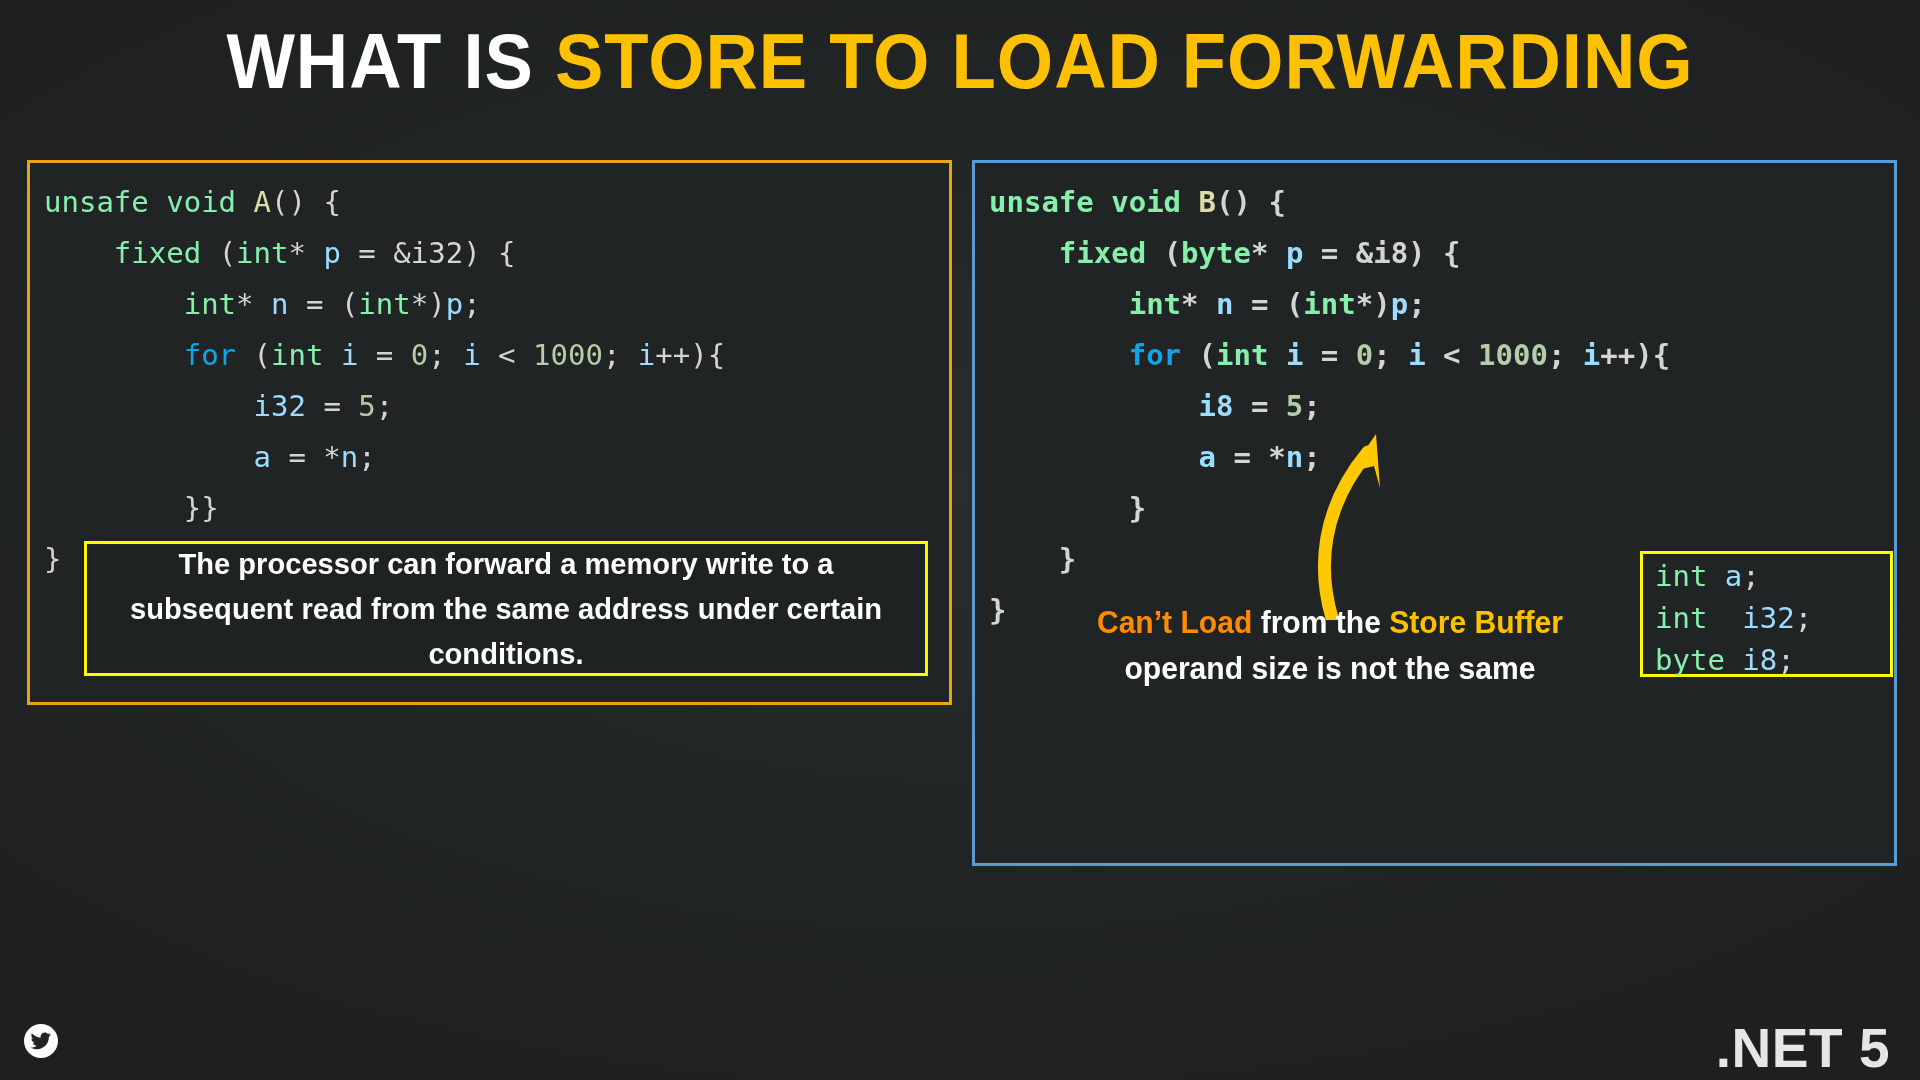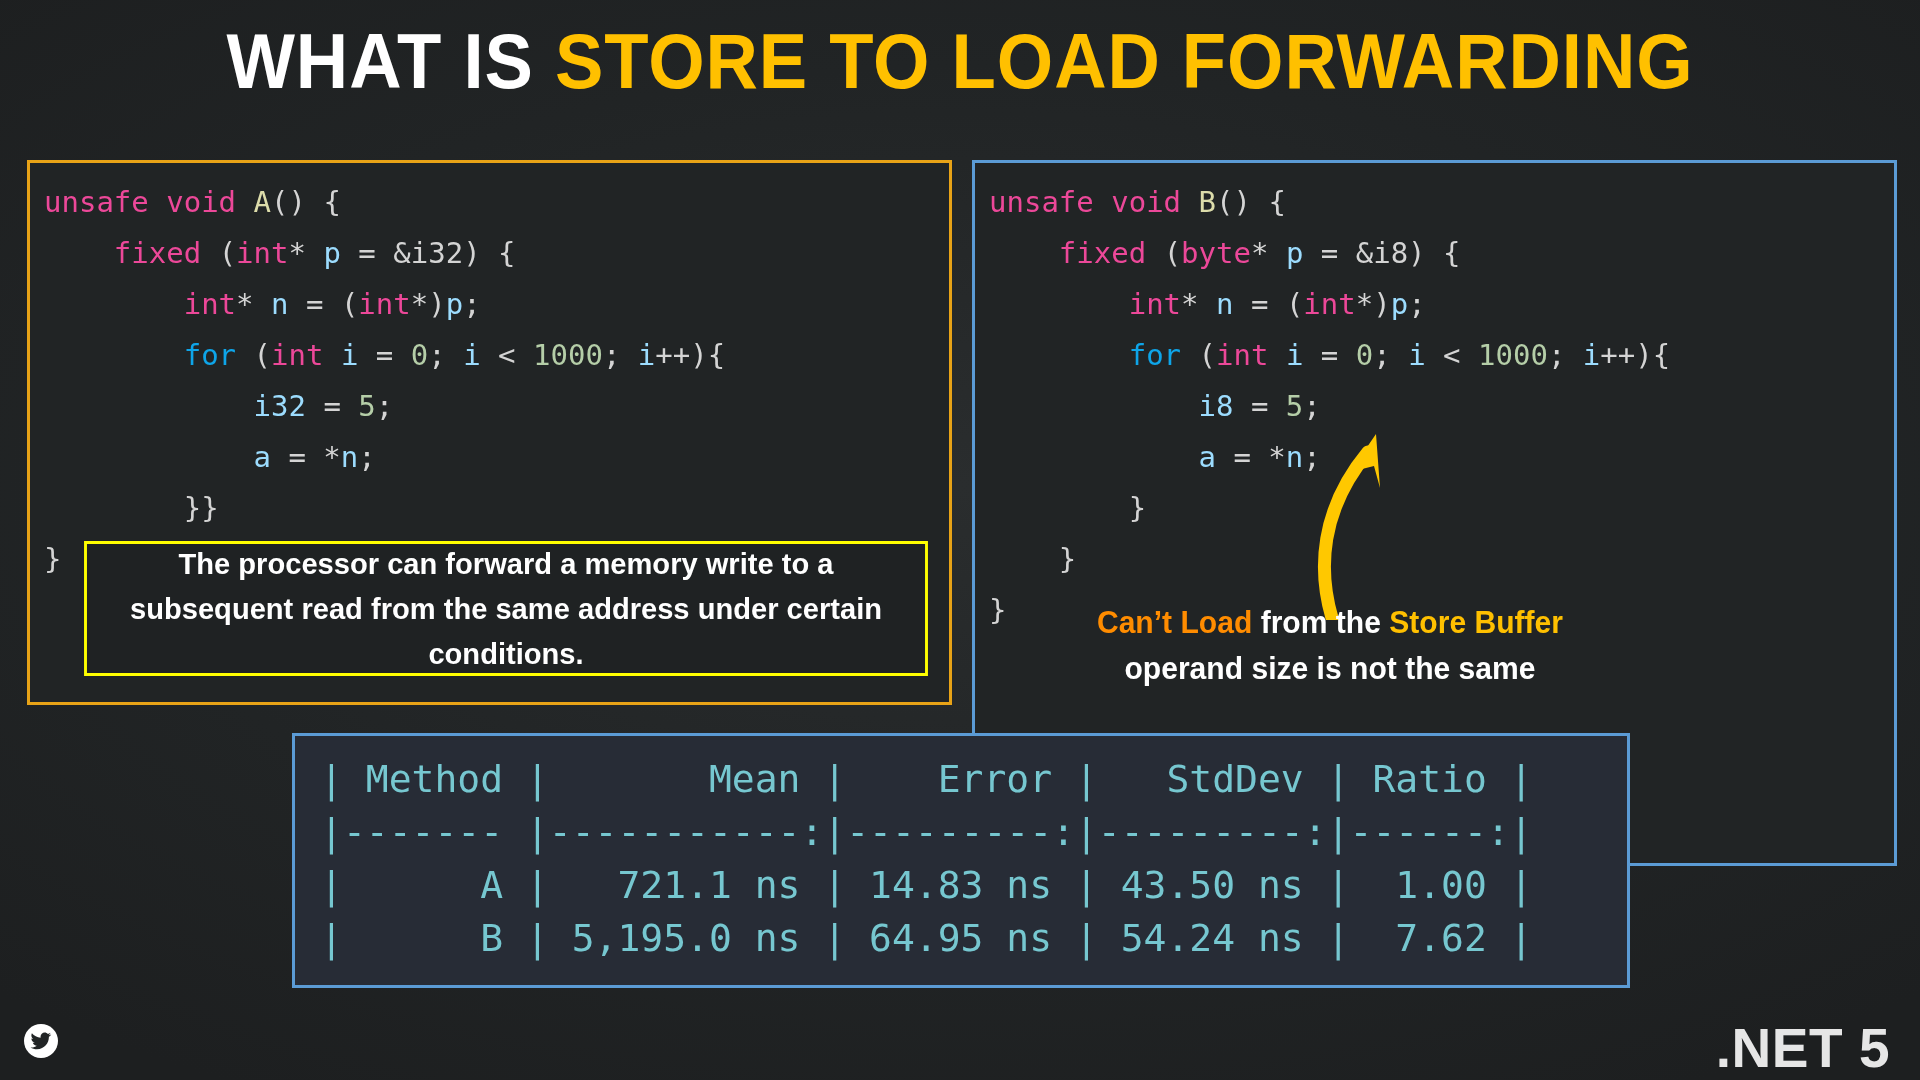--- a/index.html
+++ b/index.html
@@ -41,23 +41,23 @@
     position:absolute;
     background:#212425;
     font-family:"DejaVu Sans Mono", monospace;
     font-size:29px;
     line-height:51px;
     white-space:pre;
     color:#d4d4d4;
     padding:14px 0 14px 14px;
   }
   #panel-left  { left:27px;  top:160px; width:925px;  height:545px; border:3px solid #e8a317; }
-  #panel-right { left:972px; top:160px; width:925px;  height:706px; border:3px solid #5b9bd5; }
-
-  .kw   { color:#ec4899; }   
+  #panel-right { left:972px; top:160px; width:925px;  height:706px; border:3px solid #5b9bd5;font-weight:bold; }
+
+  .kw   { color:#86efac; }   
   .ctl  { color:#0ea5e9; }   
   .fn   { color:#dcdcaa; }   
   .id   { color:#9cdcfe; }   
   .num  { color:#b5cea8; }   
   .pn   { color:#d4d4d4; }   
 
   
   #callout {
     position:absolute;
     left:71px; top:541px;
@@ -176,25 +176,24 @@
   <svg id="arrow" viewBox="0 0 180 230" xmlns="http://www.w3.org/2000/svg">
     <path d="M 52 228 C 38 180, 40 120, 88 62" stroke="#ffc800" stroke-width="13" fill="none" stroke-linecap="round"></path>
     <path d="M 96 44 L 70 82 L 94 76 L 100 98 Z" fill="#ffc800"></path>
   </svg>
 
   <div id="annotation">
     <div><span class="orange">Can’t Load</span><span> from the </span><span class="amber">Store Buffer</span></div>
     <div>operand size is not the same</div>
   </div>
 
-
-  <div id="bench"><span>| Method |       Mean |    Error |   StdDev | Ratio |
-|------- |-----------:|---------:|---------:|------:|
-|      A |   721.1 ns | 14.83 ns | 43.50 ns |  1.00 |
-|      B | 5,195.0 ns | 64.95 ns | 54.24 ns |  7.62 |</span></div>
+  <div id="decl-box"><span><span class="kw">int</span> <span class="id">a</span><span class="pn">;</span>
+<span class="kw">int</span>  <span class="id">i32</span><span class="pn">;</span>
+<span class="kw">byte</span> <span class="id">i8</span><span class="pn">;</span></span></div>
+
 
   <div id="footer-left">
     <span id="tw-icon">
       <svg width="22" height="22" viewBox="0 0 24 24" aria-hidden="true">
           <path fill="#212425" d="M23 4.9c-.8.4-1.7.6-2.6.8 1-.6 1.7-1.5 2-2.6-.9.6-1.9 1-3 1.2-.8-.9-2-1.5-3.3-1.5-2.5 0-4.6 2.1-4.6 4.6 0 .4 0 .7.1 1-3.8-.2-7.2-2-9.5-4.8-.4.7-.6 1.5-.6 2.3 0 1.6.8 3 2 3.8-.7 0-1.4-.2-2-.5v.1c0 2.2 1.6 4.1 3.7 4.5-.4.1-.8.2-1.2.2-.3 0-.6 0-.9-.1.6 1.8 2.3 3.1 4.3 3.2-1.6 1.2-3.6 2-5.7 2-.4 0-.7 0-1.1-.1 2 1.3 4.4 2 7 2 8.4 0 13-7 13-13v-.6c.9-.6 1.7-1.4 2.4-2.3z"></path>
         </svg>
     </span>
   </div>
 
   <div id="dotnet">.NET 5</div>

